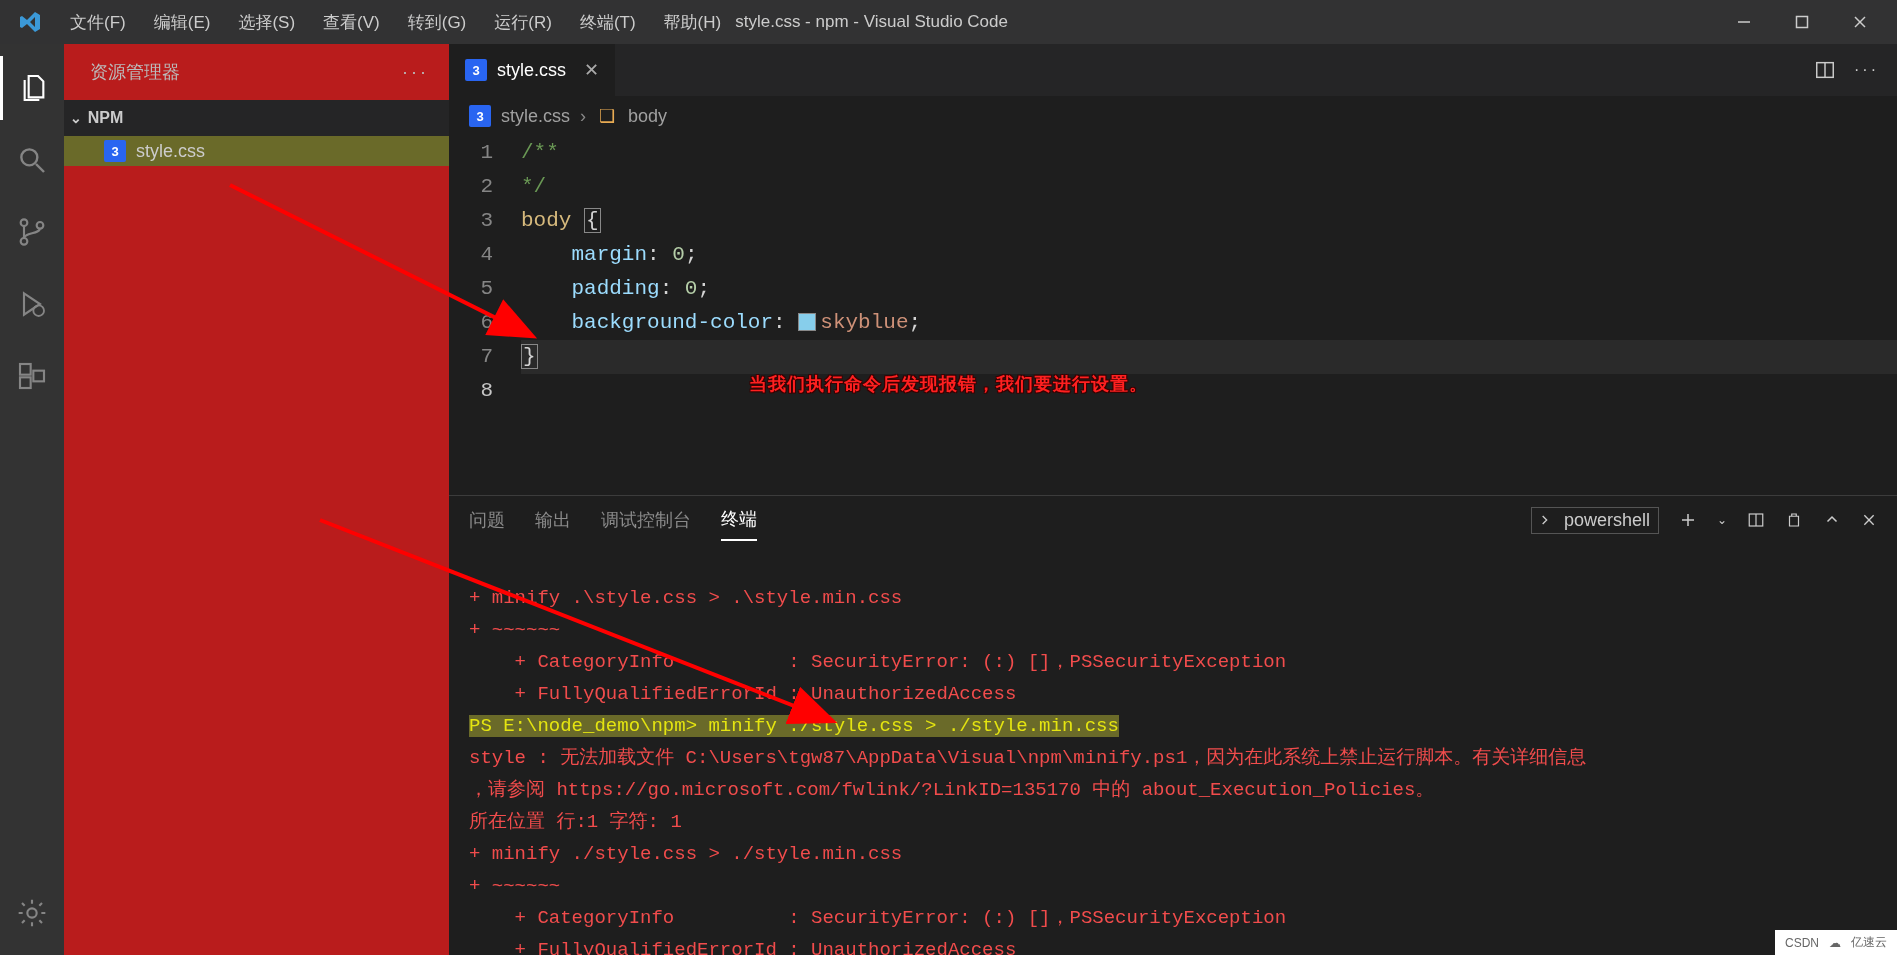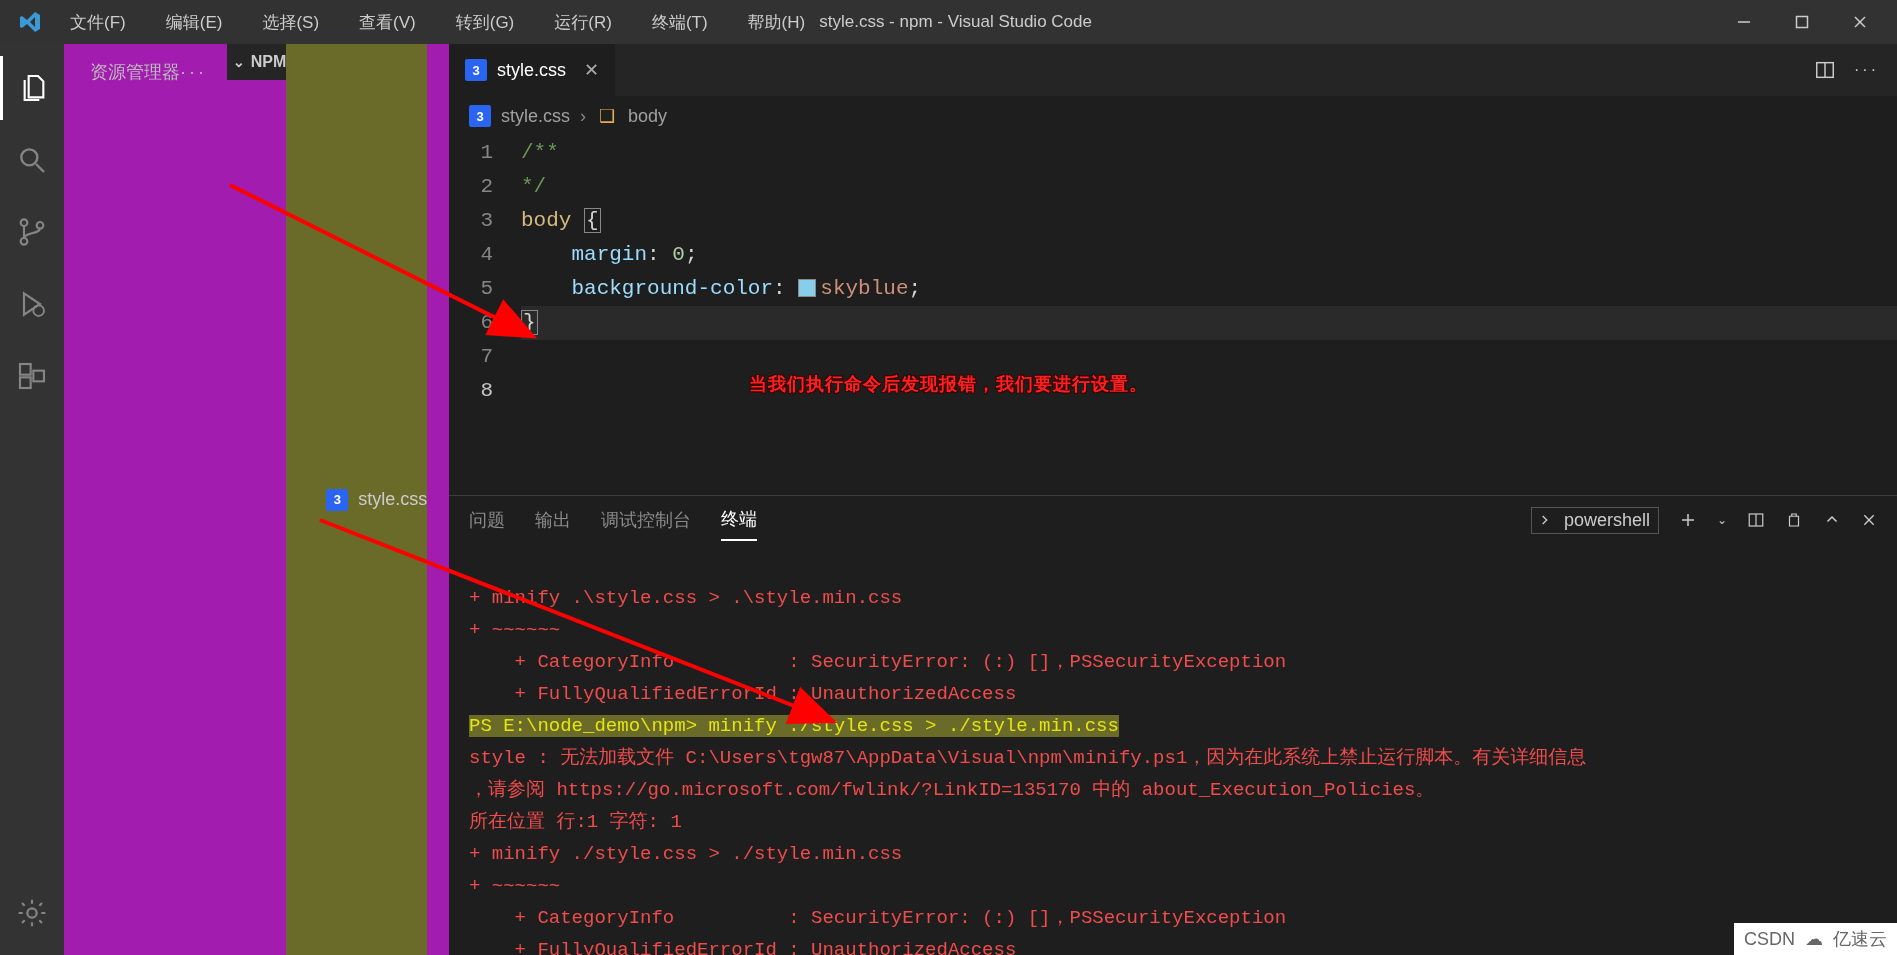--- a/index.html
+++ b/index.html
@@ -20,21 +20,21 @@
   align-items: center;
   padding: 0 8px;
   color: #cccccc;
   font-size: 17px;
 }
 .titlebar .logo {
   width: 28px; height: 28px;
   margin: 0 12px 0 8px;
   display: flex; align-items: center; justify-content: center;
 }
-.titlebar .menu-items { display: flex; gap: 12px; }
+.titlebar .menu-items { display: flex; gap: 0; }
 .titlebar .menu-item { padding: 6px 14px; cursor: pointer; }
 .titlebar .title-center { flex: 1; color: #cccccc; }
 .titlebar .win-controls { display: flex; gap: 0; }
 .titlebar .win-btn { width: 58px; height: 44px; display: flex; align-items: center; justify-content: center; cursor: pointer; }
 
 .main-layout { display: flex; height: calc(100% - 44px); }
 
 .activity-bar {
   width: 64px;
   background: #333333;
@@ -52,23 +52,23 @@
   color: #858585;
 }
 .activity-bar .ab-item.active {
   color: #ffffff;
   border-left: 3px solid #ffffff;
 }
 .activity-bar .ab-bottom { position: absolute; bottom: 10px; }
 
 .sidebar {
   width: 385px;
-  background: #a21caf;
-  display: flex;
-  flex-direction: row;
+  background: #b91c1c;
+  display: flex;
+  flex-direction: column;
 }
 .sidebar-header {
   height: 56px;
   display: flex;
   align-items: center;
   justify-content: space-between;
   padding: 0 20px 0 26px;
   font-size: 18px;
   color: #bbbbbb;
 }
@@ -224,21 +224,21 @@
   color: #e8ab53;
   font-size: 18px;
 }
 
 .watermark-right {
   position: absolute;
   right: 0;
   bottom: 0;
   background: #ffffff;
   color: #666;
-  font-size: 18px;
+  font-size: 12px;
   padding: 4px 10px;
   display: flex;
   align-items: center;
   gap: 10px;
 }
 
 svg { display: block; }
 
 .arrow-svg {
   position: absolute;
@@ -380,20 +380,21 @@
           <div class="ln">5</div>
           <div class="ln">6</div>
           <div class="ln">7</div>
           <div class="ln active">8</div>
       </div>
       <div class="code-lines">
         <div class="line"><span class="tok-comment">/**</span></div>
         <div class="line"><span class="tok-comment"> */</span></div>
         <div class="line"><span class="tok-selector">body</span> <span class="tok-punc bracket-hl">{</span></div>
         <div class="line">&nbsp;&nbsp;&nbsp;&nbsp;<span class="tok-prop">margin</span><span class="tok-punc">: </span><span class="tok-num">0</span><span class="tok-punc">;</span></div>
+        <div class="line">&nbsp;&nbsp;&nbsp;&nbsp;<span class="tok-prop">padding</span><span class="tok-punc">: </span><span class="tok-num">0</span><span class="tok-punc">;</span></div>
         <div class="line">&nbsp;&nbsp;&nbsp;&nbsp;<span class="tok-prop">background-color</span><span class="tok-punc">: </span><span class="color-swatch"></span><span class="tok-val">skyblue</span><span class="tok-punc">;</span></div>
         <div class="line active"><span class="tok-punc bracket-hl">}</span></div>
       </div>
       <div class="annotation">当我们执行命令后发现报错，我们要进行设置。</div>
     </div>
 
     <div class="panel">
       <div class="panel-tabs">
         <div class="panel-tab">问题</div>
         <div class="panel-tab">输出</div>

